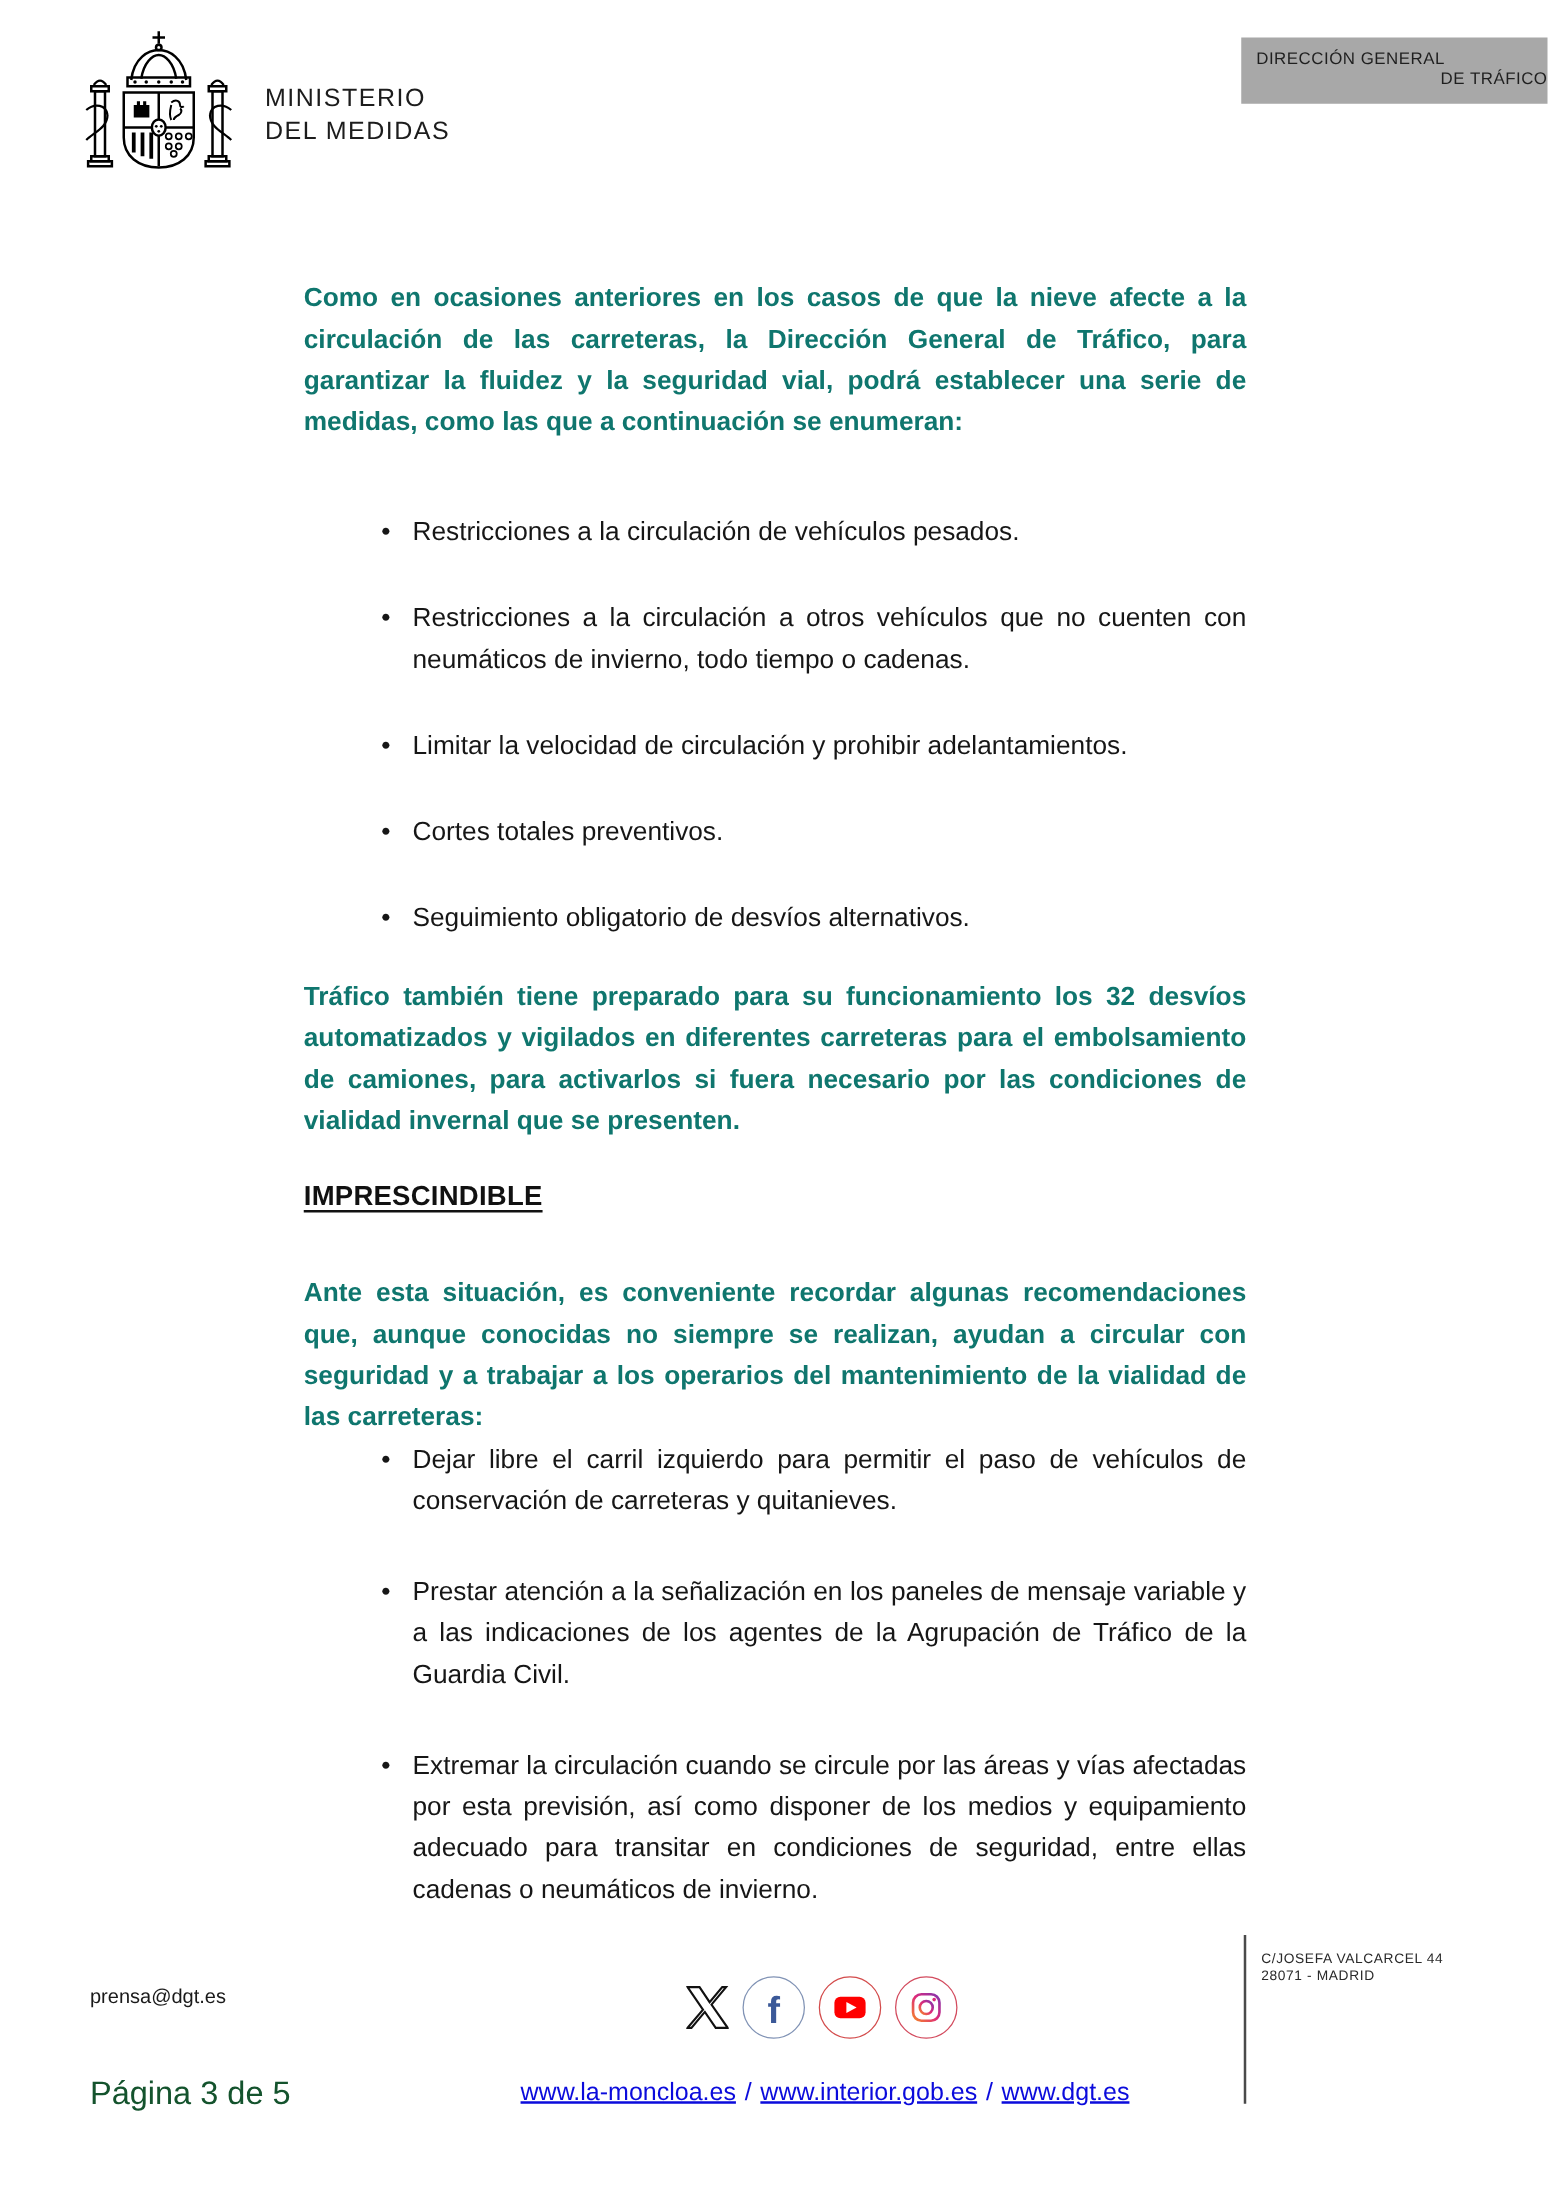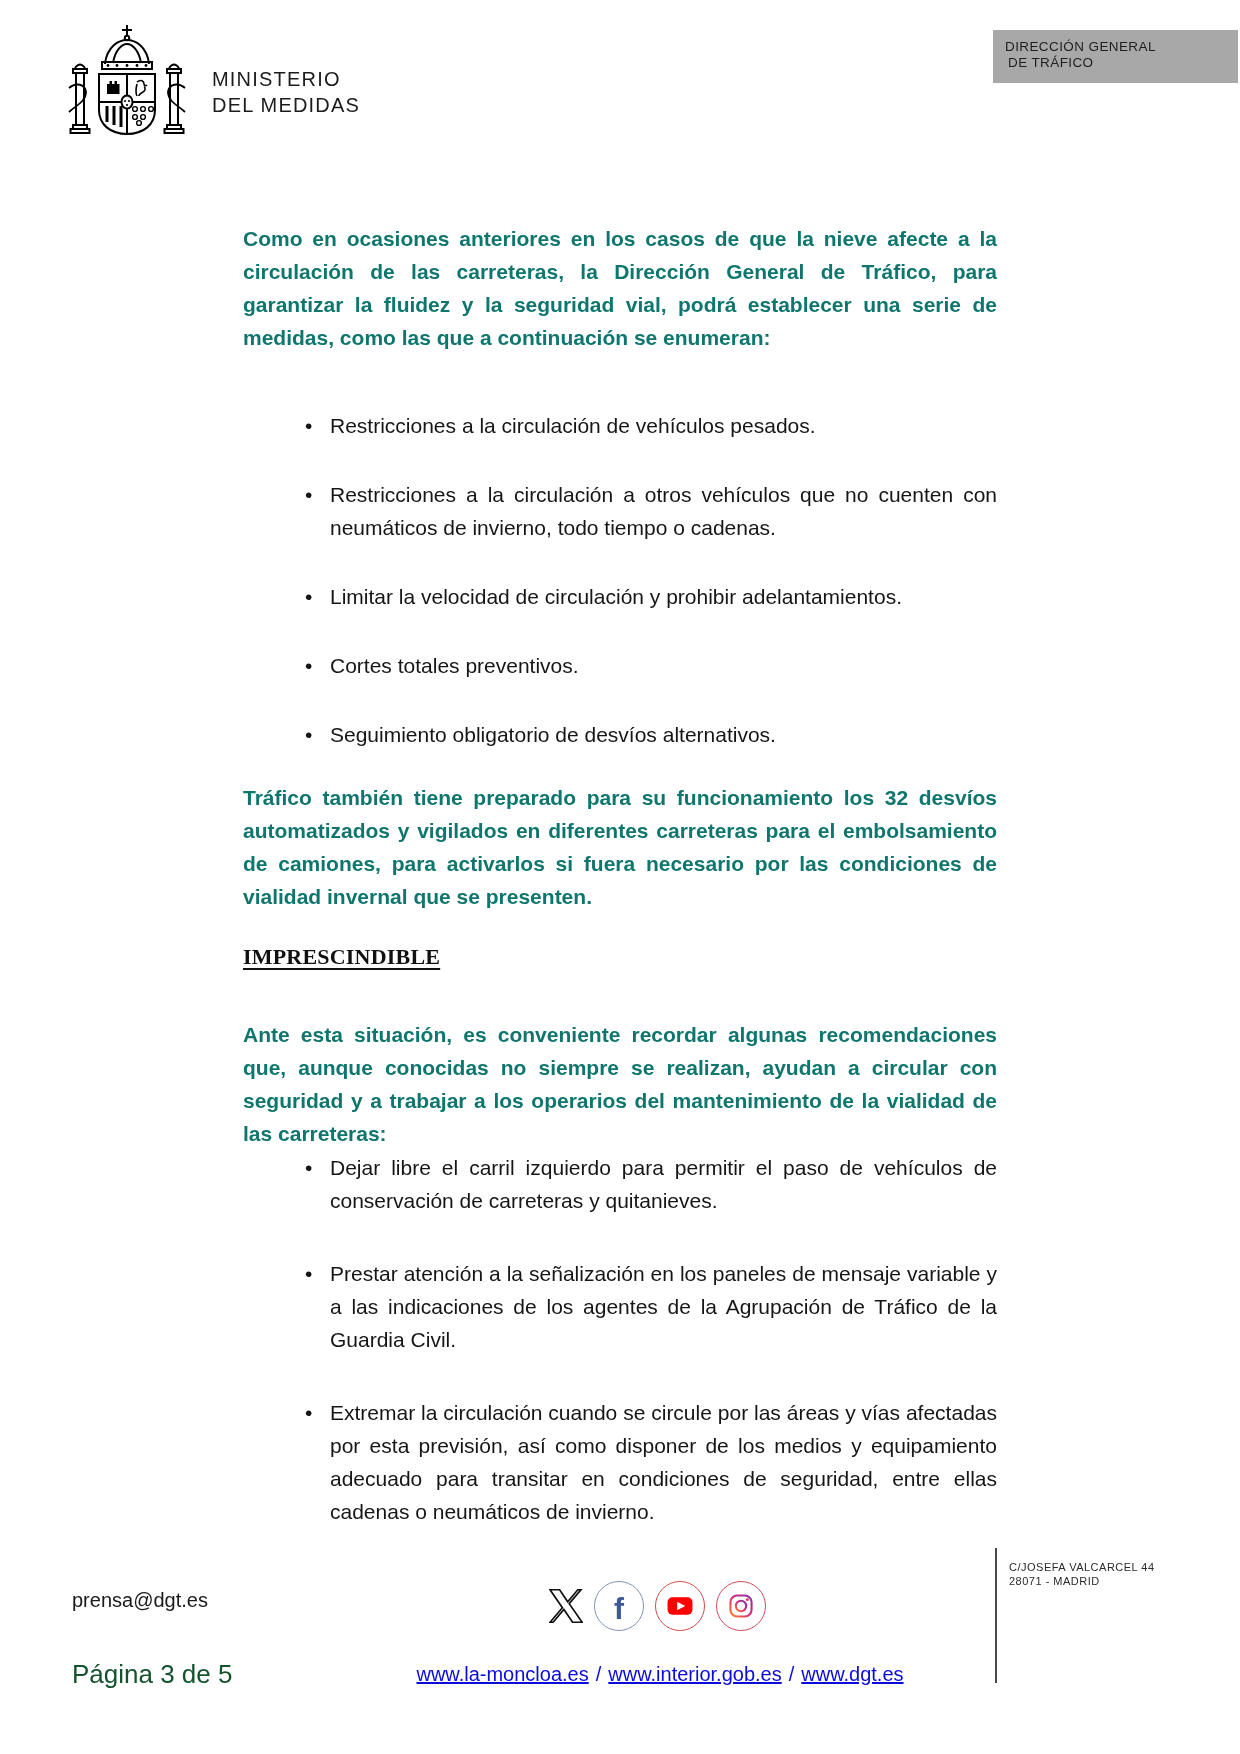--- a/index.html
+++ b/index.html
@@ -12,46 +12,46 @@
   .ministry{
     position:absolute;left:212px;top:66px;font-size:20px;line-height:26px;
     letter-spacing:1.2px;color:#1c1c1c;
   }
   .dept-box{
     position:absolute;left:993px;top:30px;width:245px;height:53px;
     background:#a8a8a8;color:#1f1f1f;font-size:13.5px;line-height:16px;
     padding-top:9px;box-sizing:border-box;letter-spacing:.4px;
   }
   .dept-box .l1{padding-left:12px;}
-  .dept-box .l2{padding-left:15px;}
+  .dept-box .l2{padding-left:15px;text-align:right;}
   
   .content-block{position:absolute;left:243px;width:754px;}
   h1.sec-title{
     margin:0;font-size:22px;font-weight:bold;letter-spacing:.2px;
     text-decoration:underline;text-decoration-thickness:2px;text-underline-offset:4px;
     color:#111;
   }
   p.body-par{margin:0;font-size:21px;line-height:33px;text-align:justify;color:#0f766e;font-weight:bold;}
   ul.blist{margin:0;padding:0;list-style:none;}
   ul.blist li{
     position:relative;padding-left:87px;font-size:21px;line-height:33px;
     text-align:justify;color:#161616;
   }
   ul.blist.l1 li{margin-bottom:36px;}
   ul.blist.l2 li{margin-bottom:40px;}
   ul.blist li .dot{position:absolute;left:62px;top:0;}
   #h1a{top:187px;}
   #p1{top:222px;}
   #ul1{top:409px;}
   #p2{top:781px;}
-  #h2a{top:944px;font-family:Liberation Serif, serif;}
+  #h2a{top:944px;}
   #p3{top:1018px;}
   #ul2{top:1151px;}
   
-  .email{position:absolute;left:72px;top:1589px;font-size:20px;color:#1a1a1a;}
+  .email{position:absolute;left:72px;top:1589px;font-size:16px;color:#1a1a1a;}
   .page-label{position:absolute;left:72px;top:1659px;font-size:26px;color:#14532d;}
   .social-row{position:absolute;left:549px;top:1581px;display:flex;align-items:center;gap:11px;height:50px;}
   .soc-circle{width:50px;height:50px;border-radius:50%;box-sizing:border-box;
     display:flex;align-items:center;justify-content:center;background:#fff;}
   .fb-circle{border:1.5px solid #8193b5;}
   .yt-circle{border:1.5px solid #d34b4b;}
   .ig-circle{border:1.5px solid #d34b5e;}
   .fb-glyph{font-size:30px;font-weight:bold;color:#3b5998;line-height:1;margin-top:6px;}
   .divider{position:absolute;left:995px;top:1548px;width:1.5px;height:135px;background:#4a4a4a;}
   .address{position:absolute;left:1009px;top:1560px;font-size:11px;line-height:14px;

